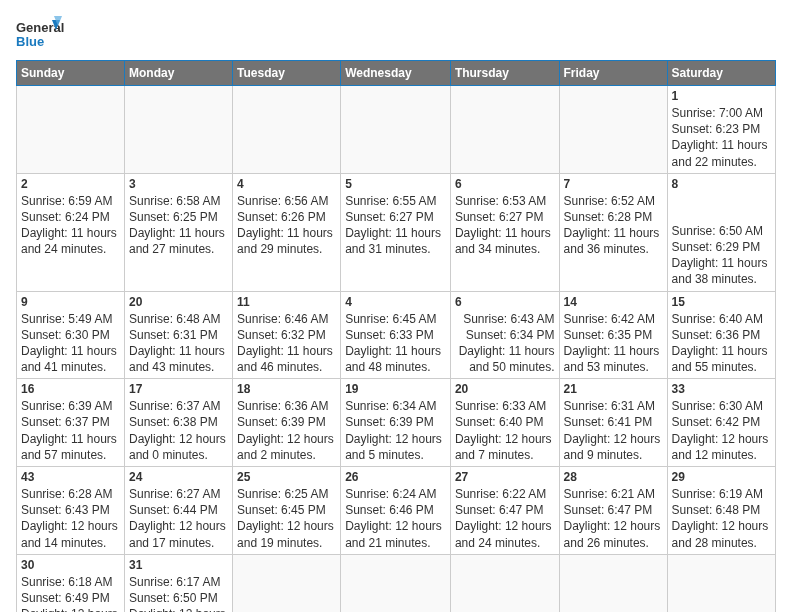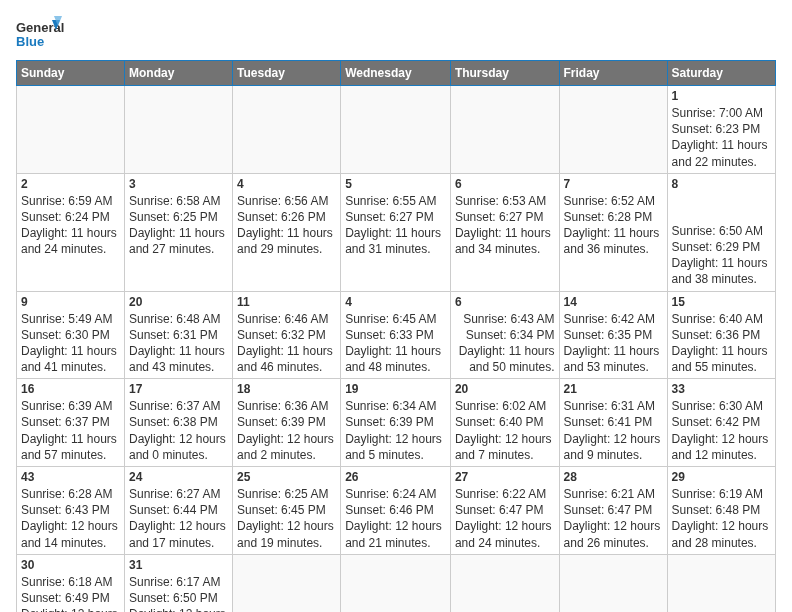--- a/index.html
+++ b/index.html
@@ -252,21 +252,21 @@
         </td>
         <td>
           <span class="day-number">19</span>
           <div class="day-info" style="white-space: pre-line;">Sunrise: 6:34 AM
 Sunset: 6:39 PM
 Daylight: 12 hours
 and 5 minutes.</div>
         </td>
         <td>
           <span class="day-number">20</span>
-          <div class="day-info" style="white-space: pre-line;">Sunrise: 6:02 AM
+          <div class="day-info" style="white-space: pre-line;">Sunrise: 6:33 AM
 Sunset: 6:40 PM
 Daylight: 12 hours
 and 7 minutes.</div>
         </td>
         <td>
           <span class="day-number">21</span>
           <div class="day-info" style="white-space: pre-line;">Sunrise: 6:31 AM
 Sunset: 6:41 PM
 Daylight: 12 hours
 and 9 minutes.</div>

